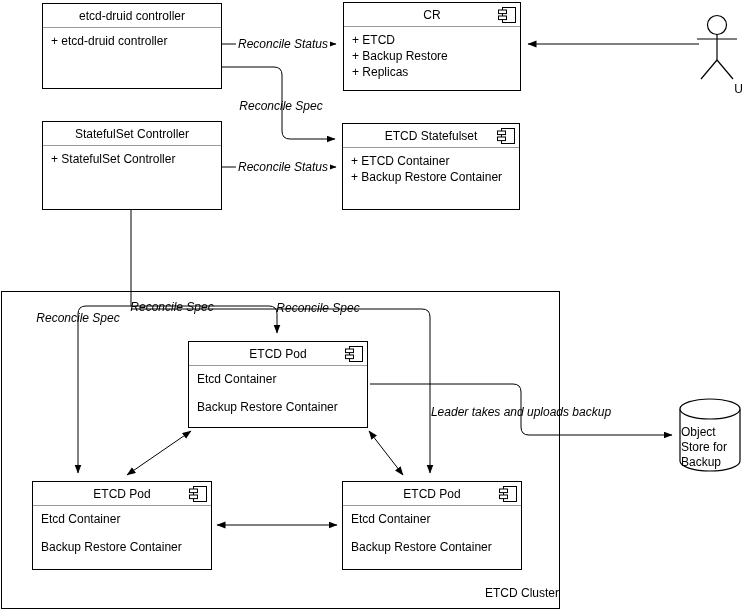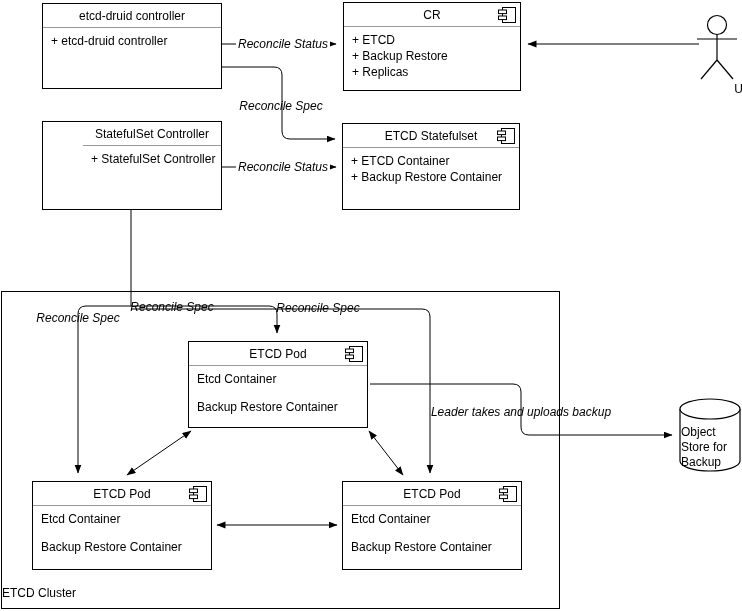--- a/index.html
+++ b/index.html
@@ -20,21 +20,21 @@
   .plain-title{padding:5px 4px 4px 4px;}
   .node-body{padding:6px 8px;}
   .node-body .item{margin-bottom:2px;white-space:nowrap;}
   .pod .node-body .item{margin-bottom:14px;}
   .comp-icon{position:absolute;right:4px;top:4px;width:18px;height:16px;}
   .cluster{
     position:absolute;z-index:0;border:1px solid #000;background:#fff;
     box-sizing:border-box;
   }
   .cluster-label{
-    position:absolute;z-index:3;left:0;right:0;bottom:8px;text-align:left;
+    position:absolute;z-index:3;left:0;right:0;bottom:8px;text-align:right;
     font-size:12px;
   }
   .edge-label{
     position:absolute;z-index:3;transform:translate(-50%,-50%);
     font-size:12px;white-space:nowrap;font-style:italic;
   }
   .edge-label.lbg{background:#ffffff;padding:0 2px;}
   .figure-label{
     position:absolute;z-index:3;transform:translate(-50%,0);
     font-size:12px;white-space:nowrap;
@@ -108,21 +108,21 @@
         <rect x="0.5" y="9" width="8" height="3.6" fill="#fff" stroke="#000"></rect>
       </svg>
     </div>
     <div class="node-body">
       <div class="item">+ ETCD</div>
       <div class="item">+ Backup Restore</div>
       <div class="item">+ Replicas</div>
     </div>
   </div>
 
-  <div class="node" style="left:42px;top:121px;width:180px;height:89px;padding-left:40px;">
+  <div class="node" style="left:42px;top:121px;width:180px;height:89px;">
     <div class="node-title plain-title">StatefulSet Controller</div>
     <div class="node-body">
       <div class="item">+ StatefulSet Controller</div>
     </div>
   </div>
 
   <div class="node" style="left:342px;top:123px;width:178px;height:87px;">
     <div class="node-title">
       <span>ETCD Statefulset</span>
       <svg class="comp-icon" viewBox="0 0 18 16">

